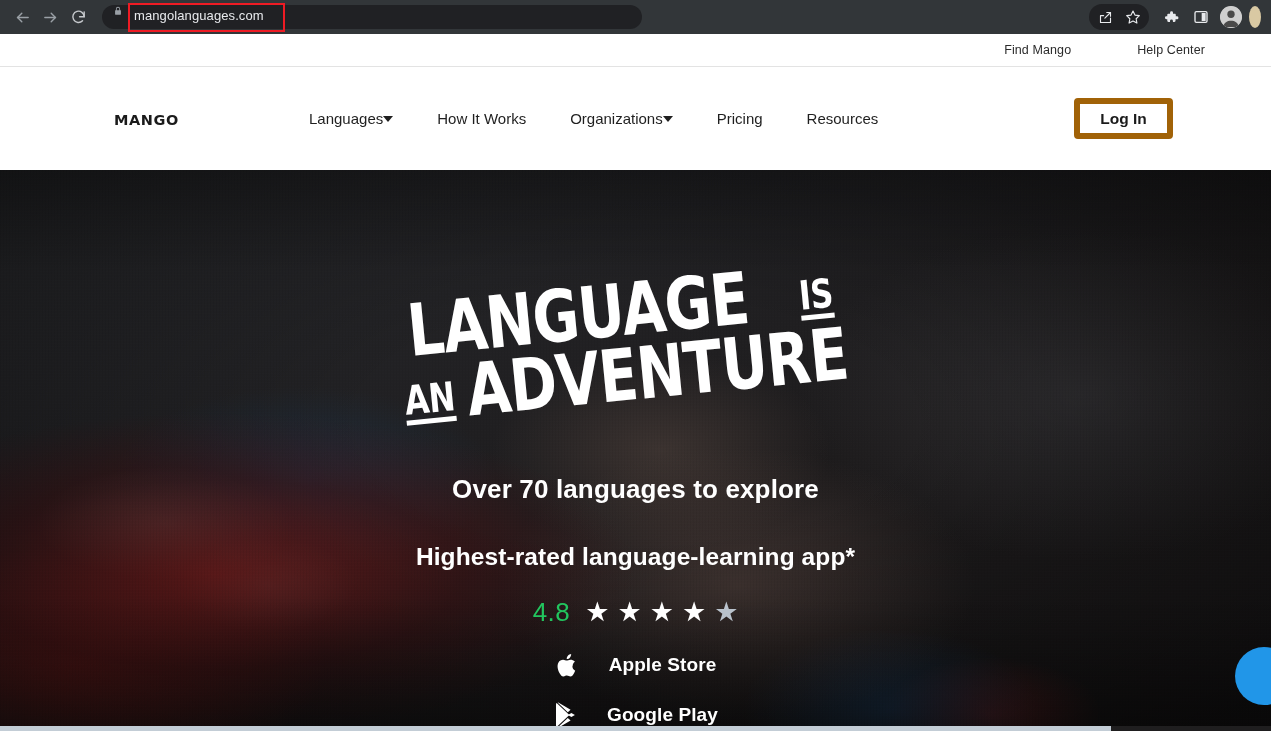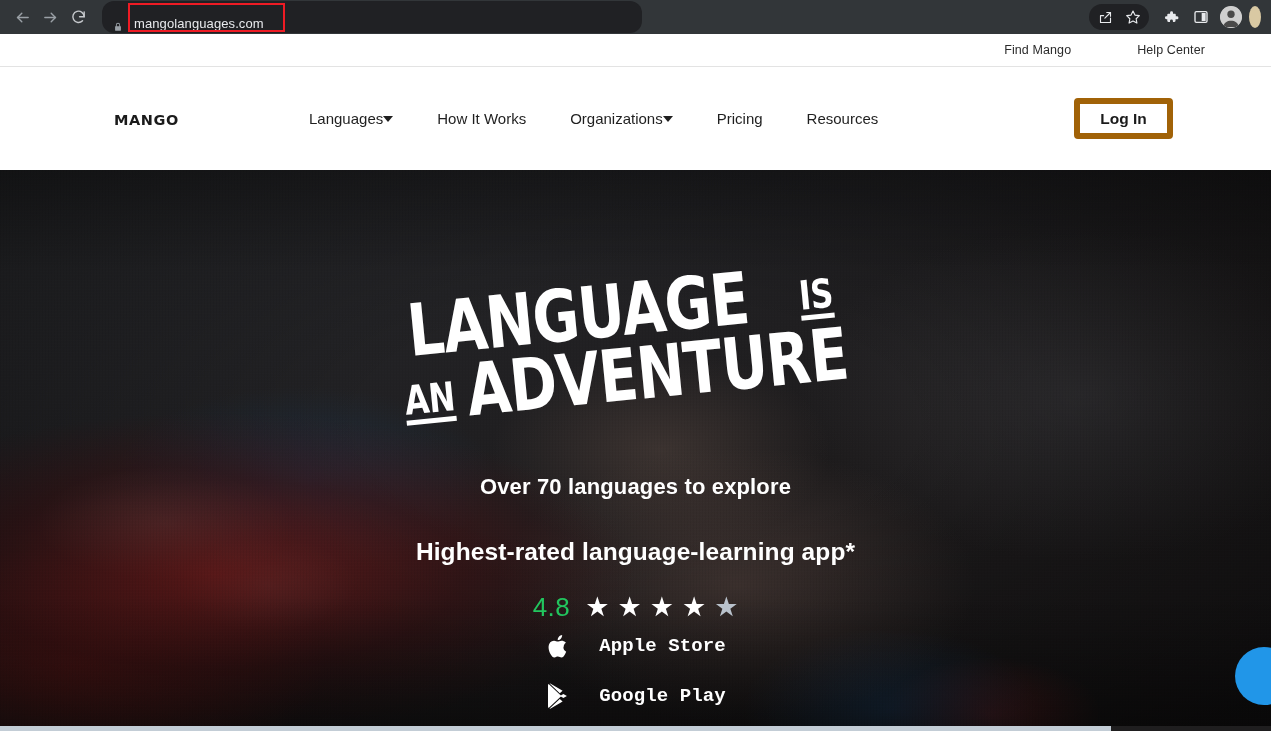--- a/index.html
+++ b/index.html
@@ -21,25 +21,25 @@
     width:28px;height:28px;
     display:flex;align-items:center;justify-content:center;
     color:#9aa0a6;
     flex:0 0 auto;
     border-radius:50%;
   }
   .nav-btn svg{display:block;}
   .omnibox{
     position:relative;
     margin-left:10px;
-    height:32px;
+    height:24px;
     width:540px;
     background:#202124;
     border-radius:12px;
-    display:flex;align-items:flex-end;
+    display:flex;align-items:flex-start;
     padding:0 10px;
     flex:0 0 auto;
   }
   .lock-icon{
     width:12px;height:12px;
     display:flex;align-items:center;justify-content:center;
     flex:0 0 auto;
     margin-right:4px;
   }
   .url-wrap{
@@ -271,21 +271,21 @@
     margin-left:4px;
     margin-bottom:4px;
   }
   .hl-small-lead{
     margin-left:0;
     margin-right:6px;
   }
   .sub-one{
     margin-top:46px;
     color:#fff;
-    font-size:22px;
+    font-size:26px;
     font-weight:bold;
     letter-spacing:.15px;
   }
   .sub-two{
     margin-top:38px;
     color:#fff;
     font-size:24.5px;
     font-weight:bold;
     letter-spacing:.1px;
   }
@@ -297,25 +297,24 @@
   .rating-value{
     color:#22c55e;
     font-size:26px;
     font-weight:normal;
     letter-spacing:.5px;
   }
   .stars{display:flex;align-items:center;gap:8px;}
   .star{font-size:27px;line-height:1;color:#ffffff;}
   .star.partial{color:#b9c2cc;}
   .store-list{
-    margin-top:8px;
+    margin-top:22px;
     display:flex;flex-direction:column;
     gap:20px;
-    align-items:flex-end;
-    font-family:Liberation Mono, monospace;
+    align-items:center;
   }
   .store-link{
     display:flex;align-items:center;
     gap:28px;
     color:#fff;
     cursor:pointer;
   }
   .store-icon{
     width:26px;height:30px;
     display:flex;align-items:center;justify-content:center;

